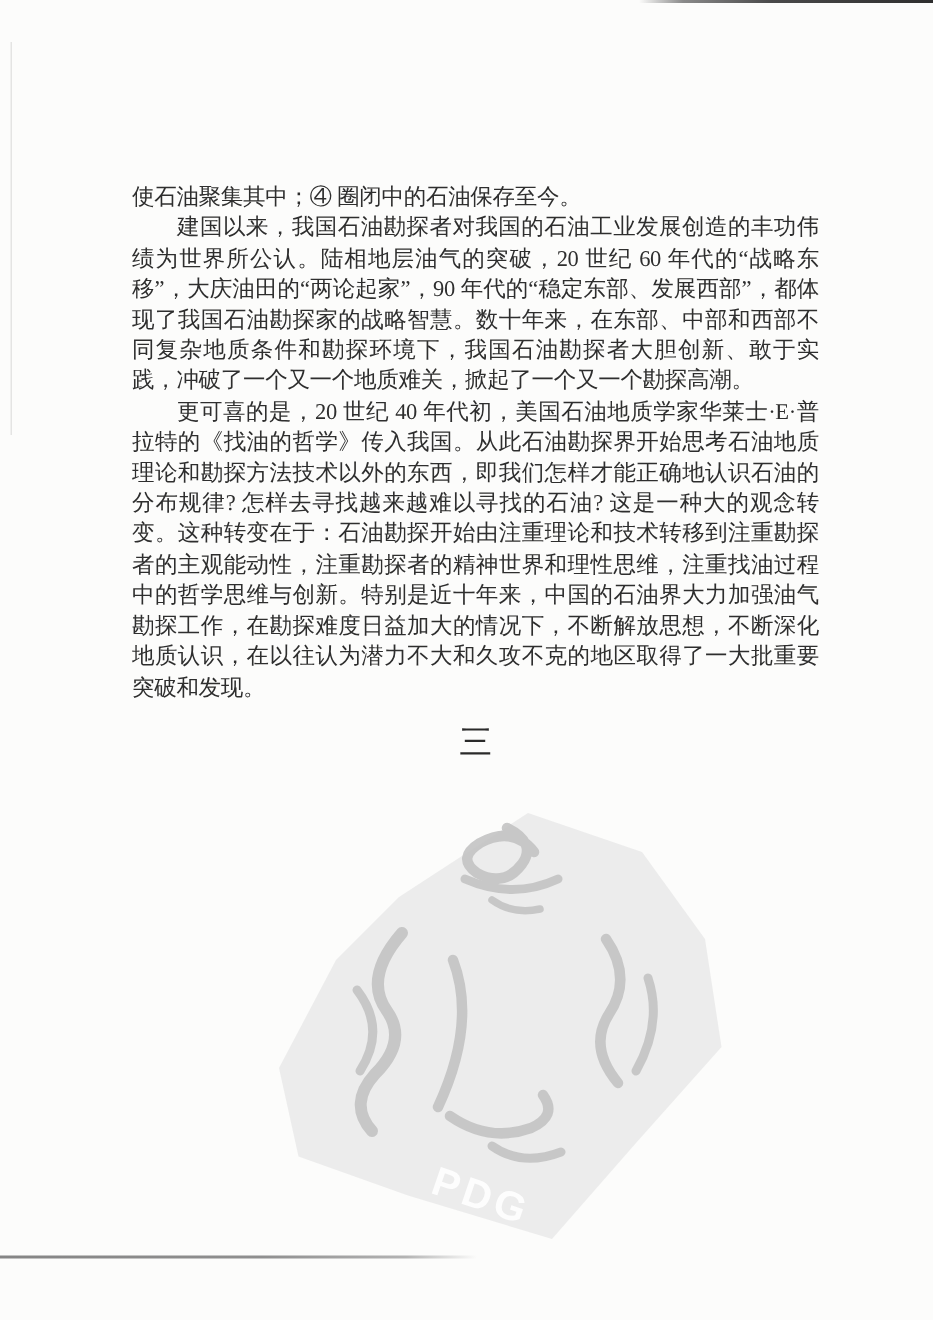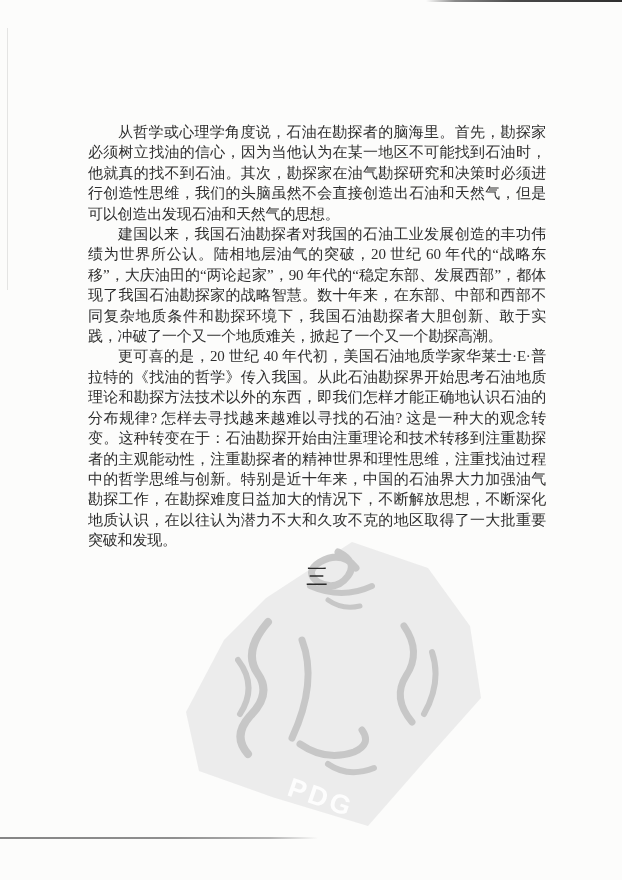--- a/index.html
+++ b/index.html
@@ -115,19 +115,19 @@
       <path d="M 404 626 q 18 26 2 50 q -14 22 6 46" stroke-width="7"></path>
       <path d="M 432 652 q 10 30 -8 62" stroke-width="6"></path>
 
       <path d="M 300 744 q 26 18 54 8 q 18 -8 8 -22" stroke-width="7"></path>
       <path d="M 328 764 q 20 14 46 4" stroke-width="6"></path>
     </g>
     <text class="watermark-pdg-text" transform="translate(318,806) rotate(19)" text-anchor="middle">PDG</text>
   </svg>
 
   <div class="textblock">
-    <p class="indent">从哲学或心理学角度说，石油在勘探者的脑海里。首先，勘探家必须树立找油的信心，因为当他认为在某一地区不可能找到石油时，他就真的找不到石油。其次，勘探家在油气勘探研究和决策时必须进行创造性思维，我们的头脑虽然不会直接创造出石油和天然气，但是可以创造出发现石油和天然气的思想。</p>
+    <p class="noindent">使石油聚集其中；④ 圈闭中的石油保存至今。</p>
     <p class="indent">建国以来，我国石油勘探者对我国的石油工业发展创造的丰功伟绩为世界所公认。陆相地层油气的突破，20 世纪 60 年代的“战略东移”，大庆油田的“两论起家”，90 年代的“稳定东部、发展西部”，都体现了我国石油勘探家的战略智慧。数十年来，在东部、中部和西部不同复杂地质条件和勘探环境下，我国石油勘探者大胆创新、敢于实践，冲破了一个又一个地质难关，掀起了一个又一个勘探高潮。</p>
     <p class="indent">更可喜的是，20 世纪 40 年代初，美国石油地质学家华莱士·E·普拉特的《找油的哲学》传入我国。从此石油勘探界开始思考石油地质理论和勘探方法技术以外的东西，即我们怎样才能正确地认识石油的分布规律? 怎样去寻找越来越难以寻找的石油? 这是一种大的观念转变。这种转变在于：石油勘探开始由注重理论和技术转移到注重勘探者的主观能动性，注重勘探者的精神世界和理性思维，注重找油过程中的哲学思维与创新。特别是近十年来，中国的石油界大力加强油气勘探工作，在勘探难度日益加大的情况下，不断解放思想，不断深化地质认识，在以往认为潜力不大和久攻不克的地区取得了一大批重要突破和发现。</p>
     <div class="section-header">三</div>
   </div>
 
 </div>
 
 </body></html>

